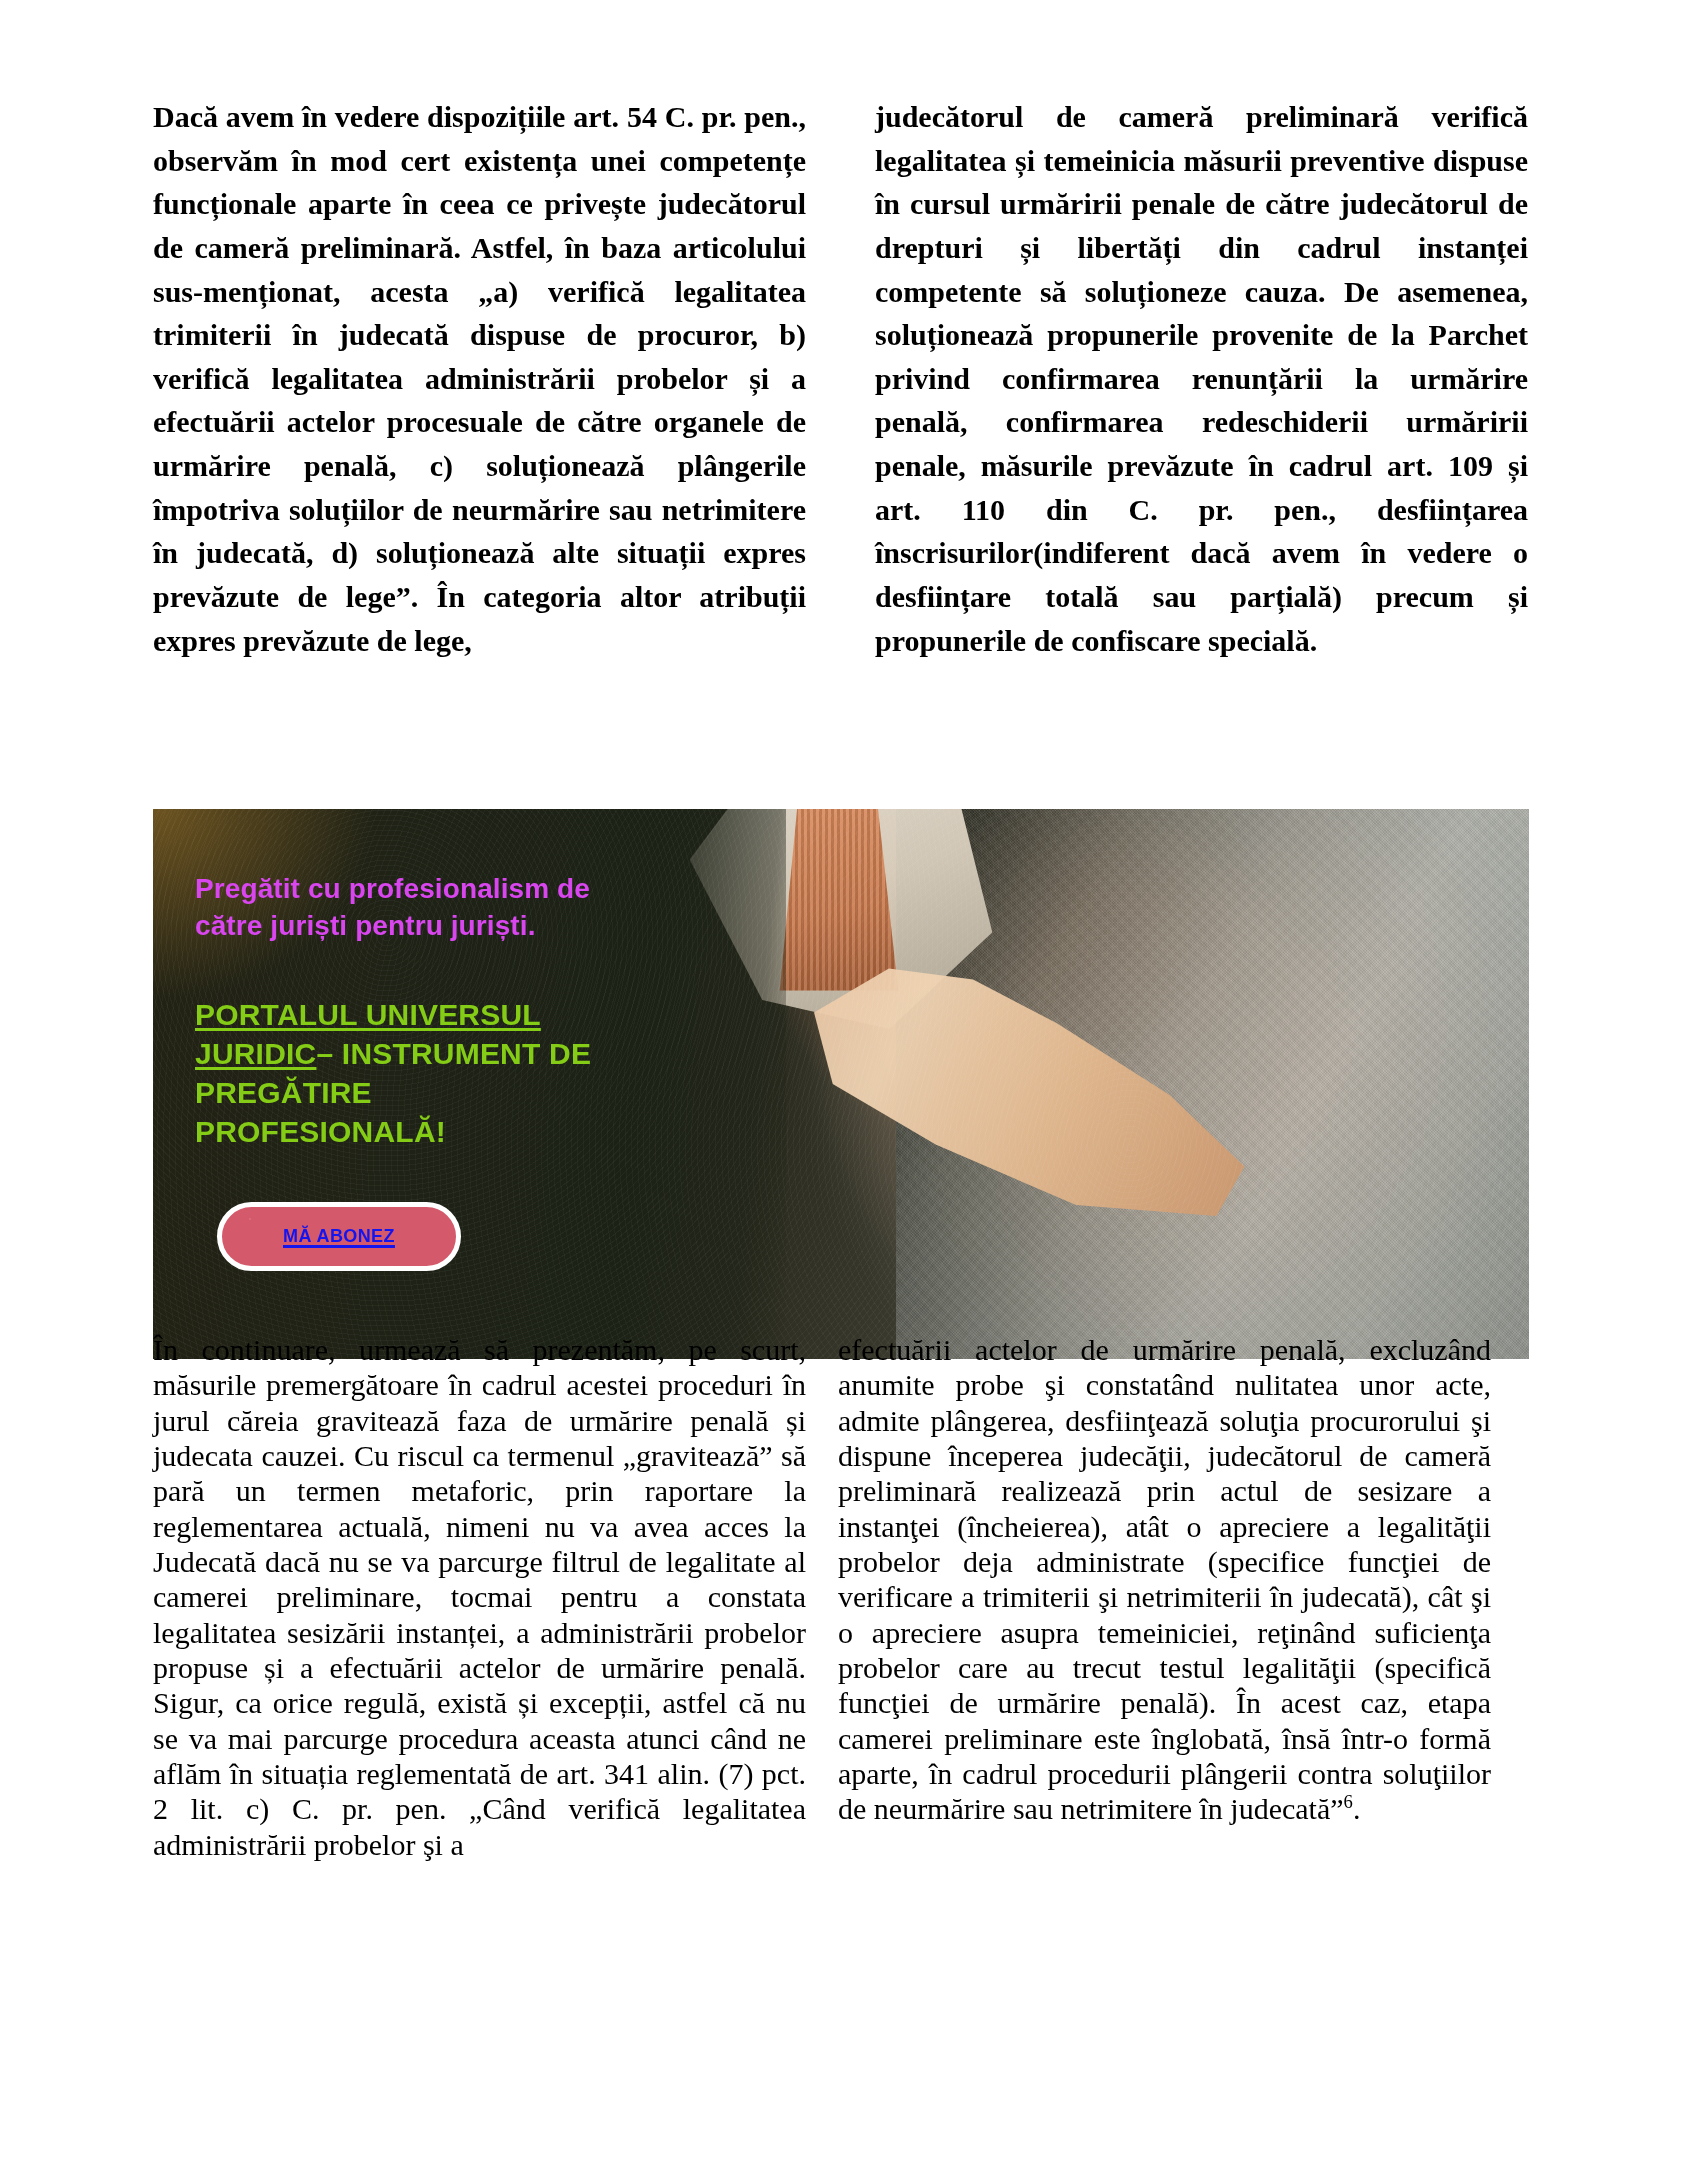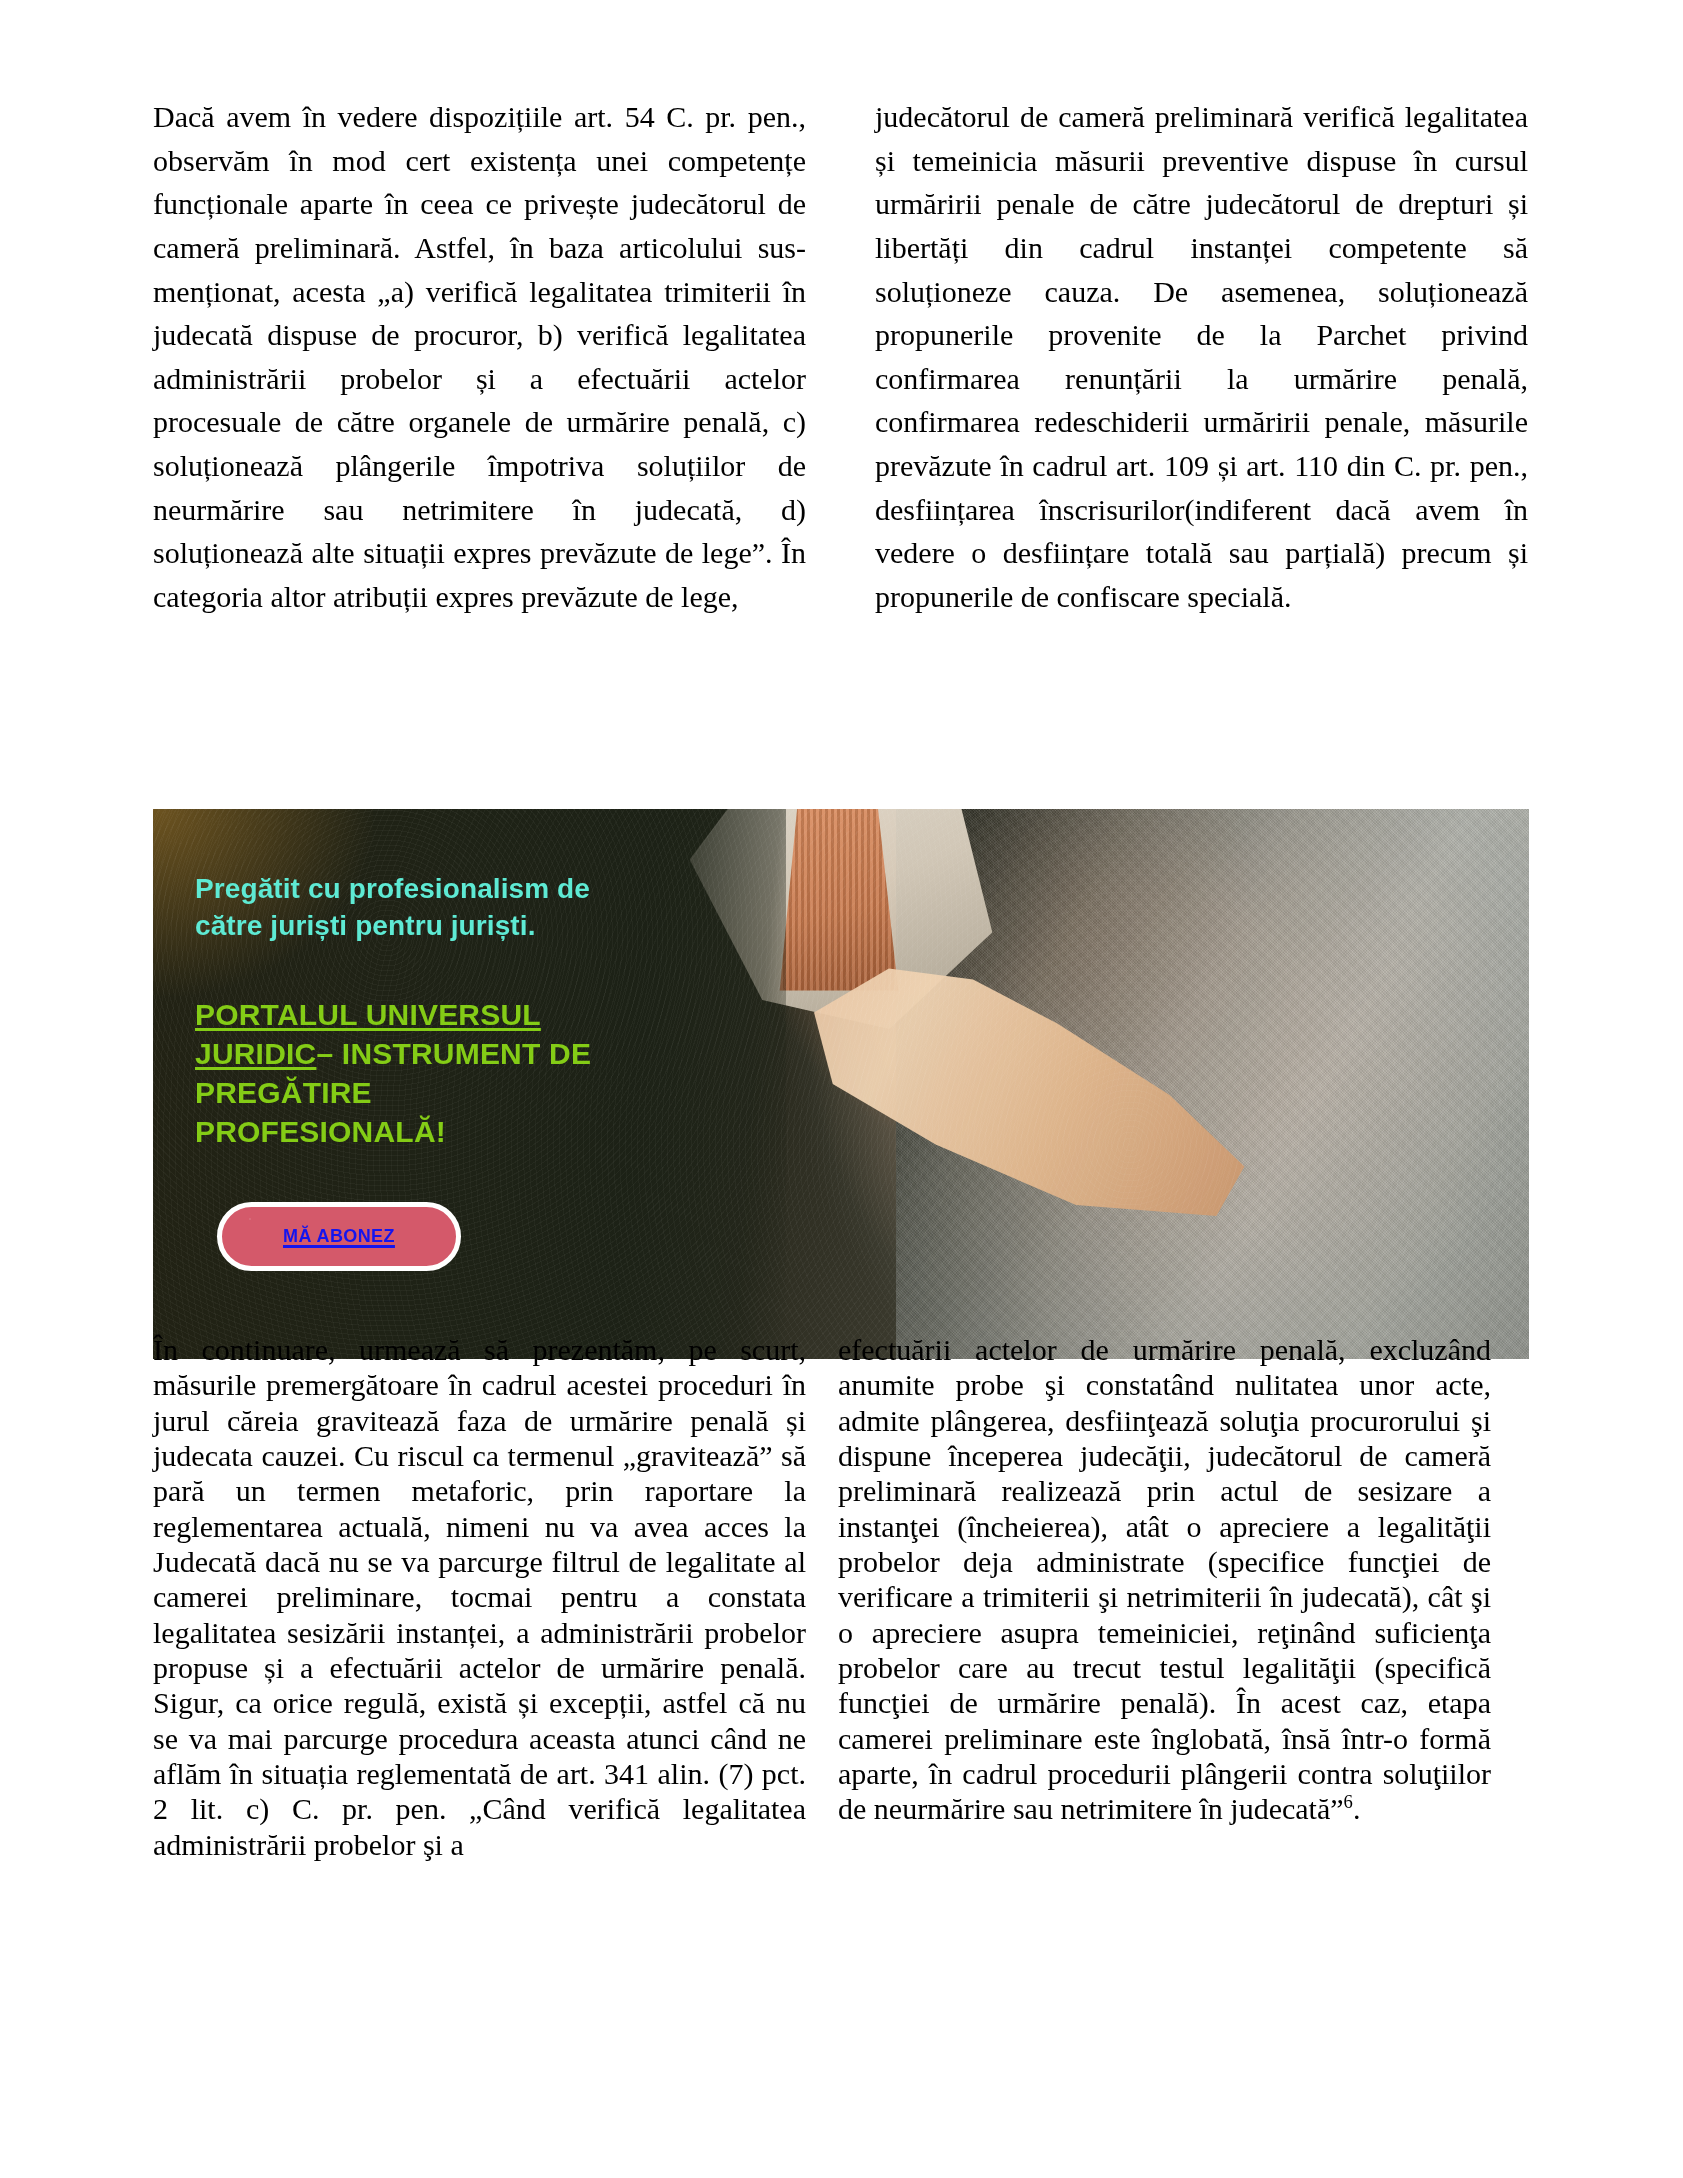--- a/index.html
+++ b/index.html
@@ -26,20 +26,21 @@
   }
 
   
   .cols-top {
     position: absolute;
     left: 153px;
     top: 95px;
     width: 1376px;
     display: flex;
     gap: 69px;
+    font-weight: bold;
   }
   .col {
     width: 653px;
     text-align: justify;
     text-justify: inter-word;
   }
   .col p {
     margin: 0;
     font-size: 30px;
     line-height: 1.455;
@@ -170,21 +171,21 @@
     left: 42px;
     top: 61px;
     width: 426px;
     z-index: 5;
   }
   .banner-kicker {
     font-family: "Liberation Sans", "DejaVu Sans", sans-serif;
     font-weight: bold;
     font-size: 28px;
     line-height: 1.33;
-    color: #5eead4;
+    color: #d946ef;
     margin: 0 0 51px 0;
     letter-spacing: 0.1px;
   }
   .banner-headline {
     font-family: "Liberation Sans", "DejaVu Sans", sans-serif;
     font-weight: bold;
     font-size: 30px;
     line-height: 1.3;
     color: #84cc16;
     margin: 0;

